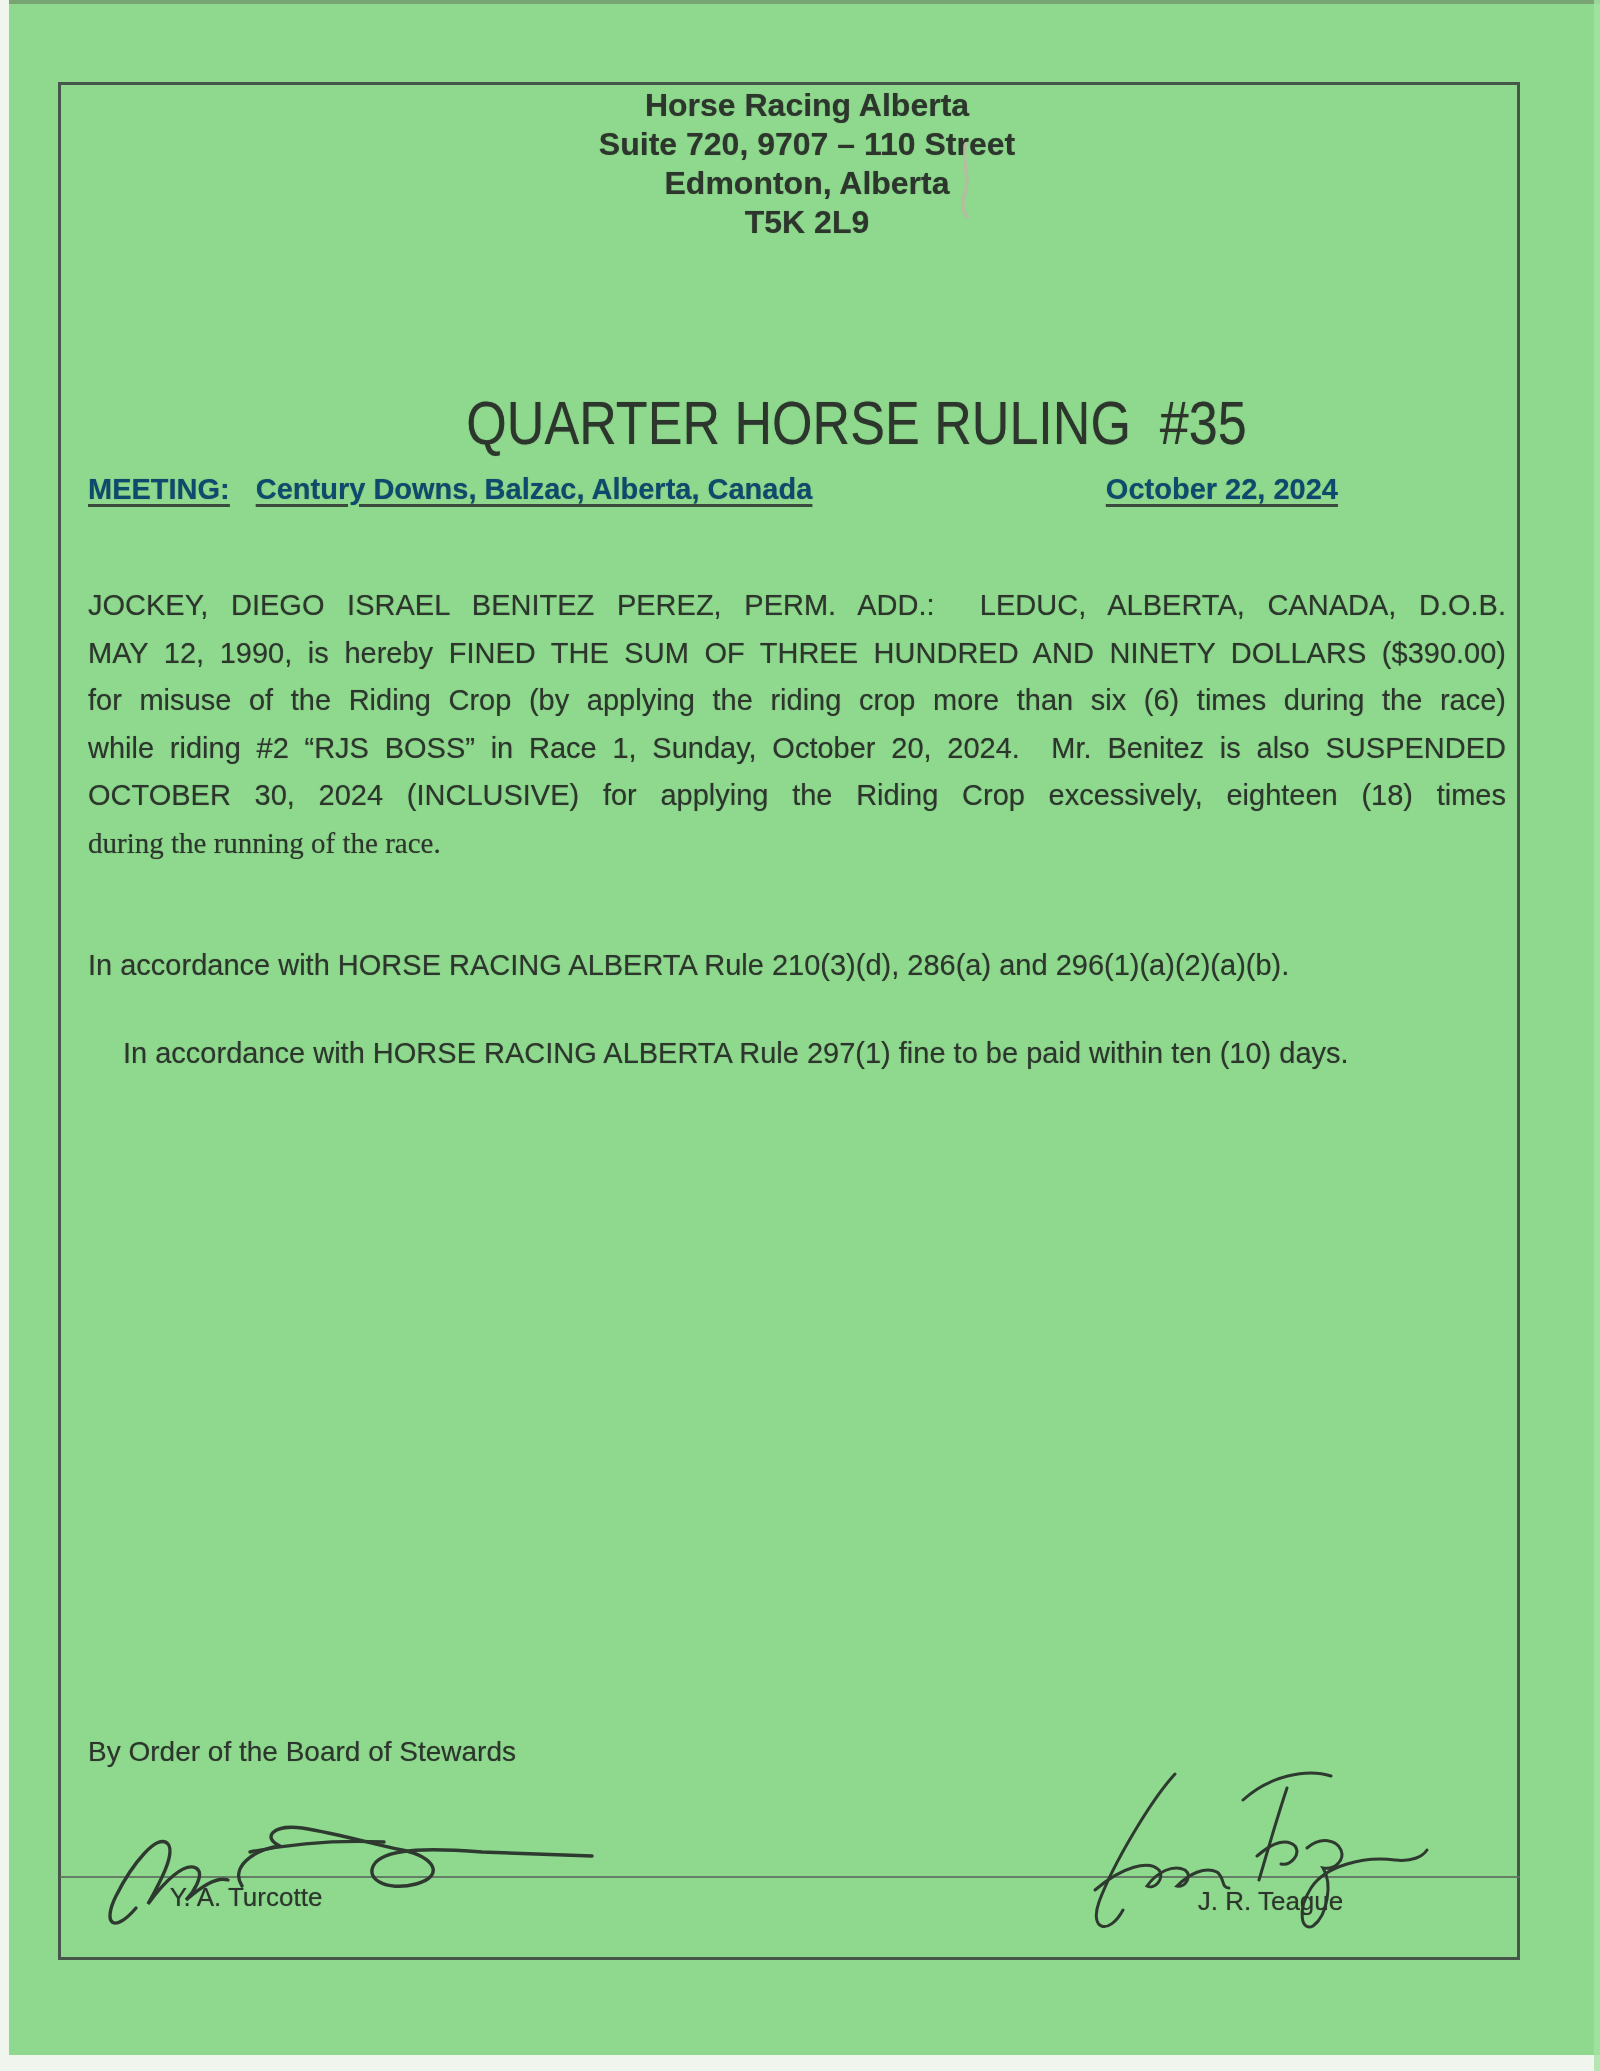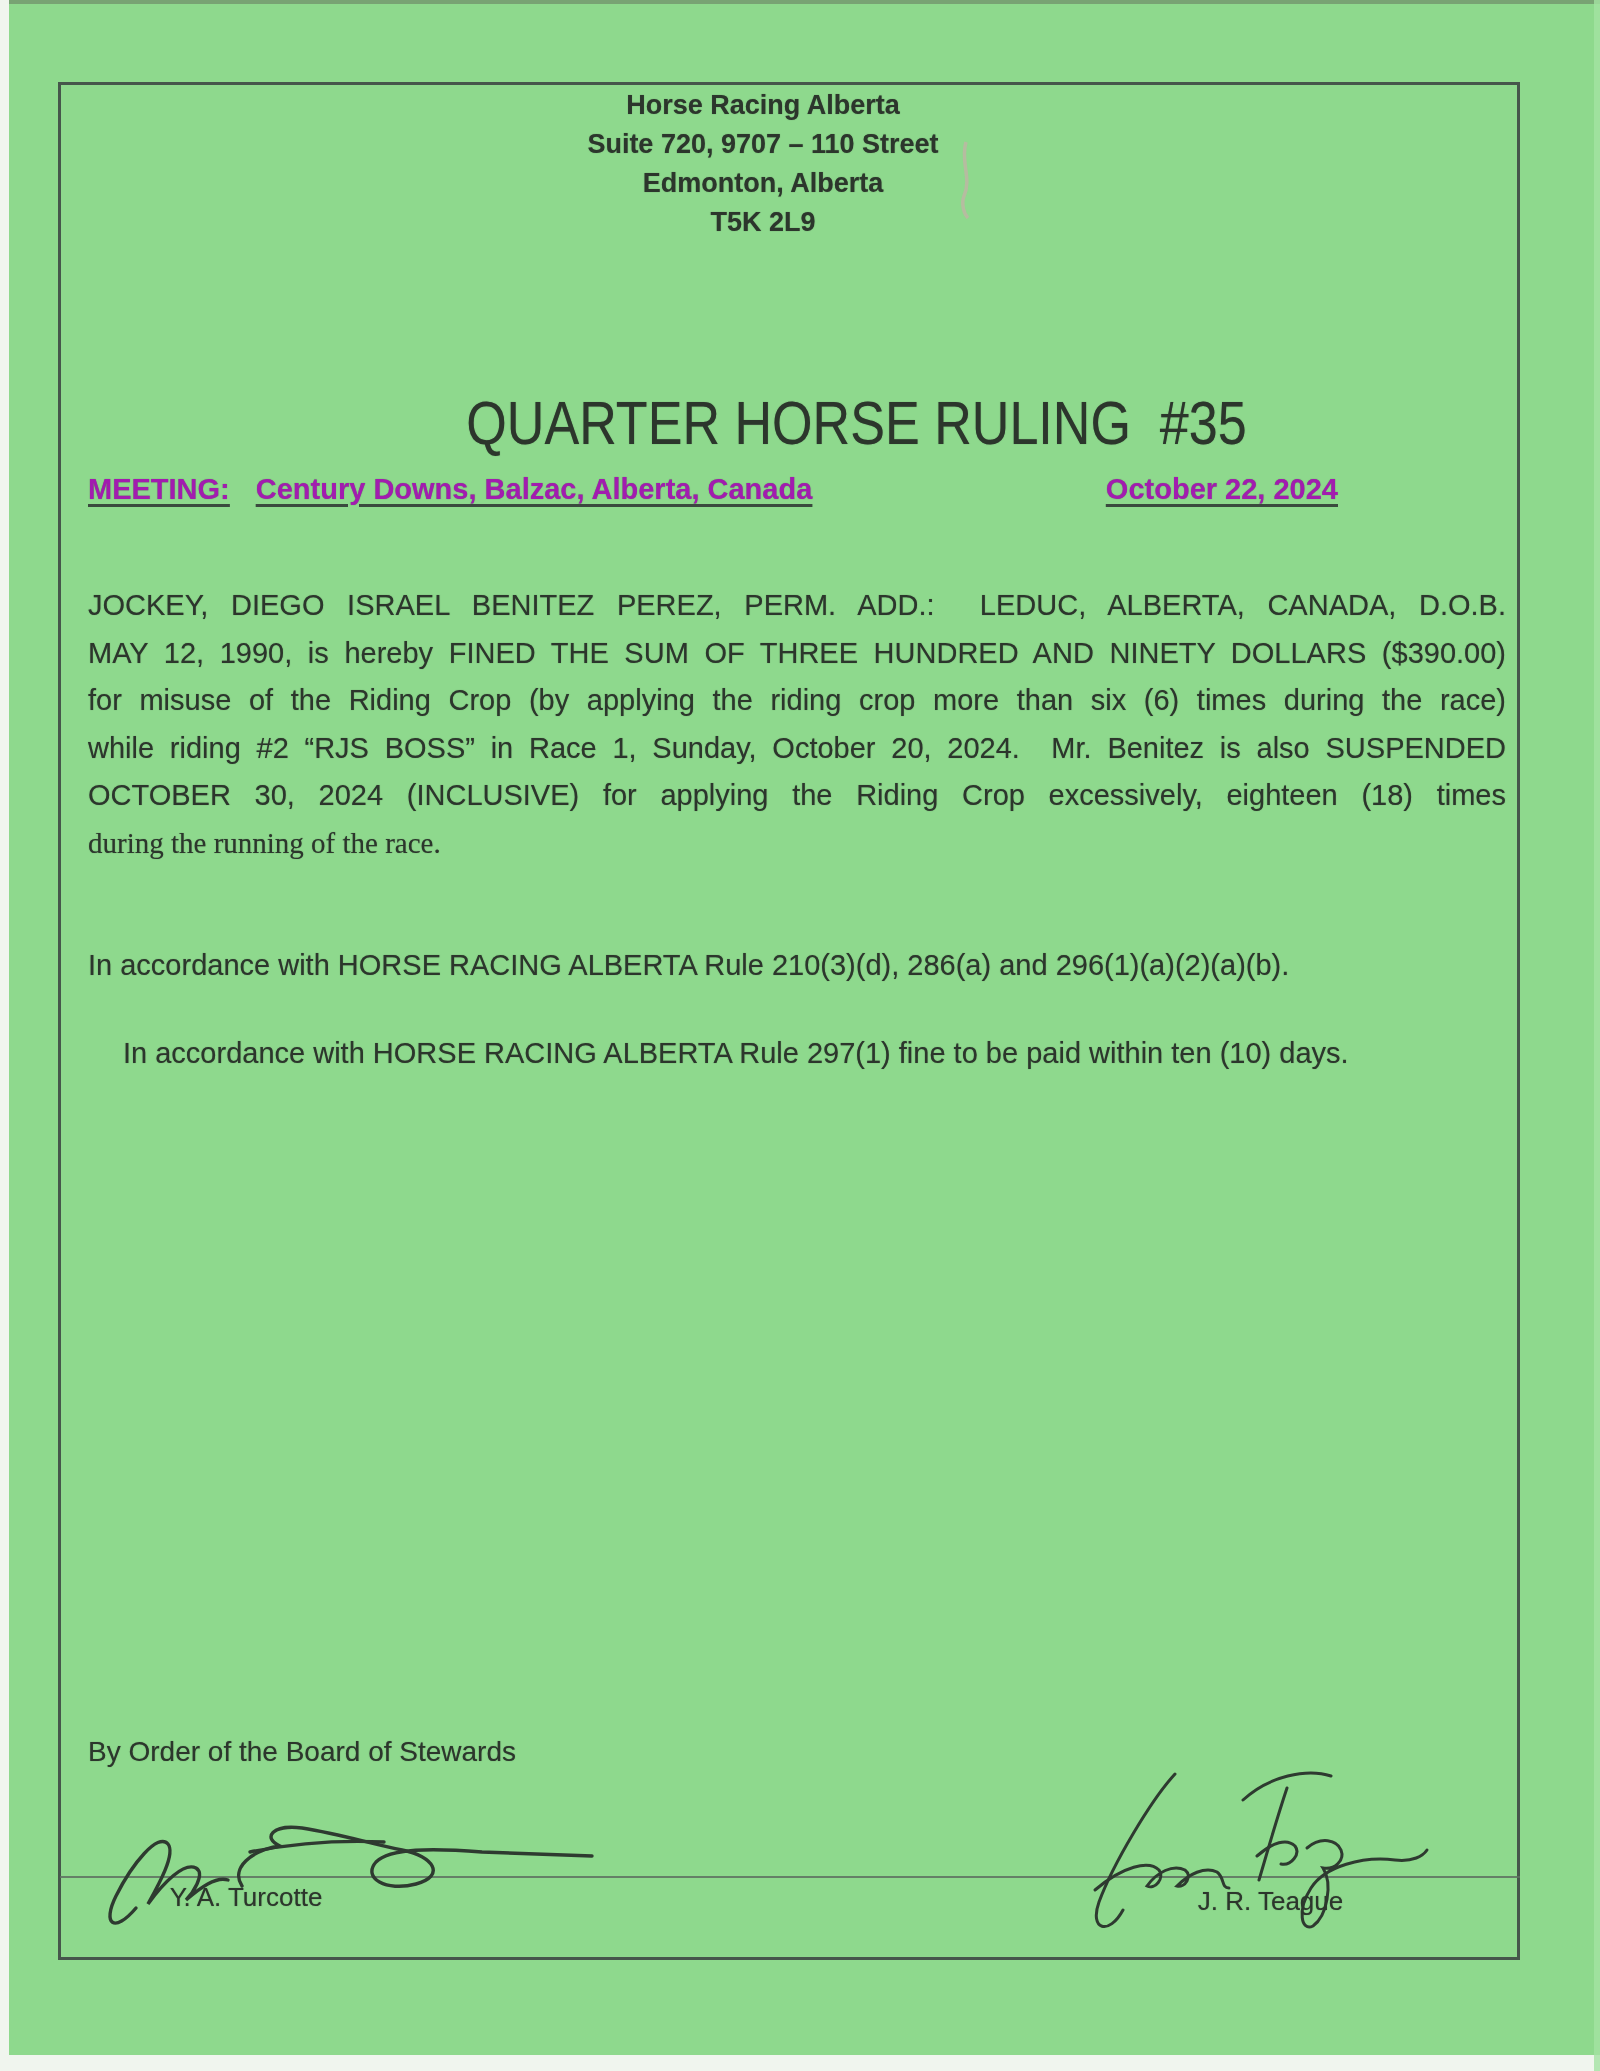--- a/index.html
+++ b/index.html
@@ -15,27 +15,27 @@
   .edge-top{position:absolute;left:0;top:0;width:1600px;height:4px;background:#66765f;opacity:.55;}
   .edge-left{position:absolute;left:0;top:0;width:9px;height:2071px;background:#f0f5ee;}
   .edge-bottom{position:absolute;left:0;top:2055px;width:1600px;height:16px;background:#f0f5ee;}
   .edge-right{position:absolute;right:0;top:0;width:6px;height:2071px;background:#a4e2a2;opacity:.8;}
 
   .frame{
     position:absolute;left:58px;top:82px;width:1462px;height:1878px;
     border:3px solid #46564b;box-sizing:border-box;
   }
   .ink{color:#2c362c;text-shadow:0 0 1px rgba(44,54,44,.5);}
-  .bold{font-weight:700;color:#a21caf;}
+  .bold{font-weight:700;color:#0c4a6e;}
   .u{ text-decoration:underline; text-decoration-thickness:2.5px; text-underline-offset:5px; text-decoration-color:#3a4a3e;}
   .useg{ text-decoration-thickness:2.5px; text-underline-offset:5px; text-decoration-color:#3a4a3e;}
 
   .letterhead{
     position:absolute;left:0;top:86px;width:1526px;
-    text-align:center;font-size:27px;line-height:39px;font-weight:700;
+    text-align:center;font-size:32px;line-height:39px;font-weight:700;padding-left:44px;
   }
   .title{
     position:absolute;left:22px;top:318px;width:1600px;
     text-align:center;font-size:62px;line-height:70px;font-weight:400;
     white-space:pre;letter-spacing:0px;
   }
   .title .squeeze{display:inline-block;transform:scaleX(.84);transform-origin:center;}
 
   .meeting-row{
     position:absolute;left:88px;top:471px;width:1418px;

